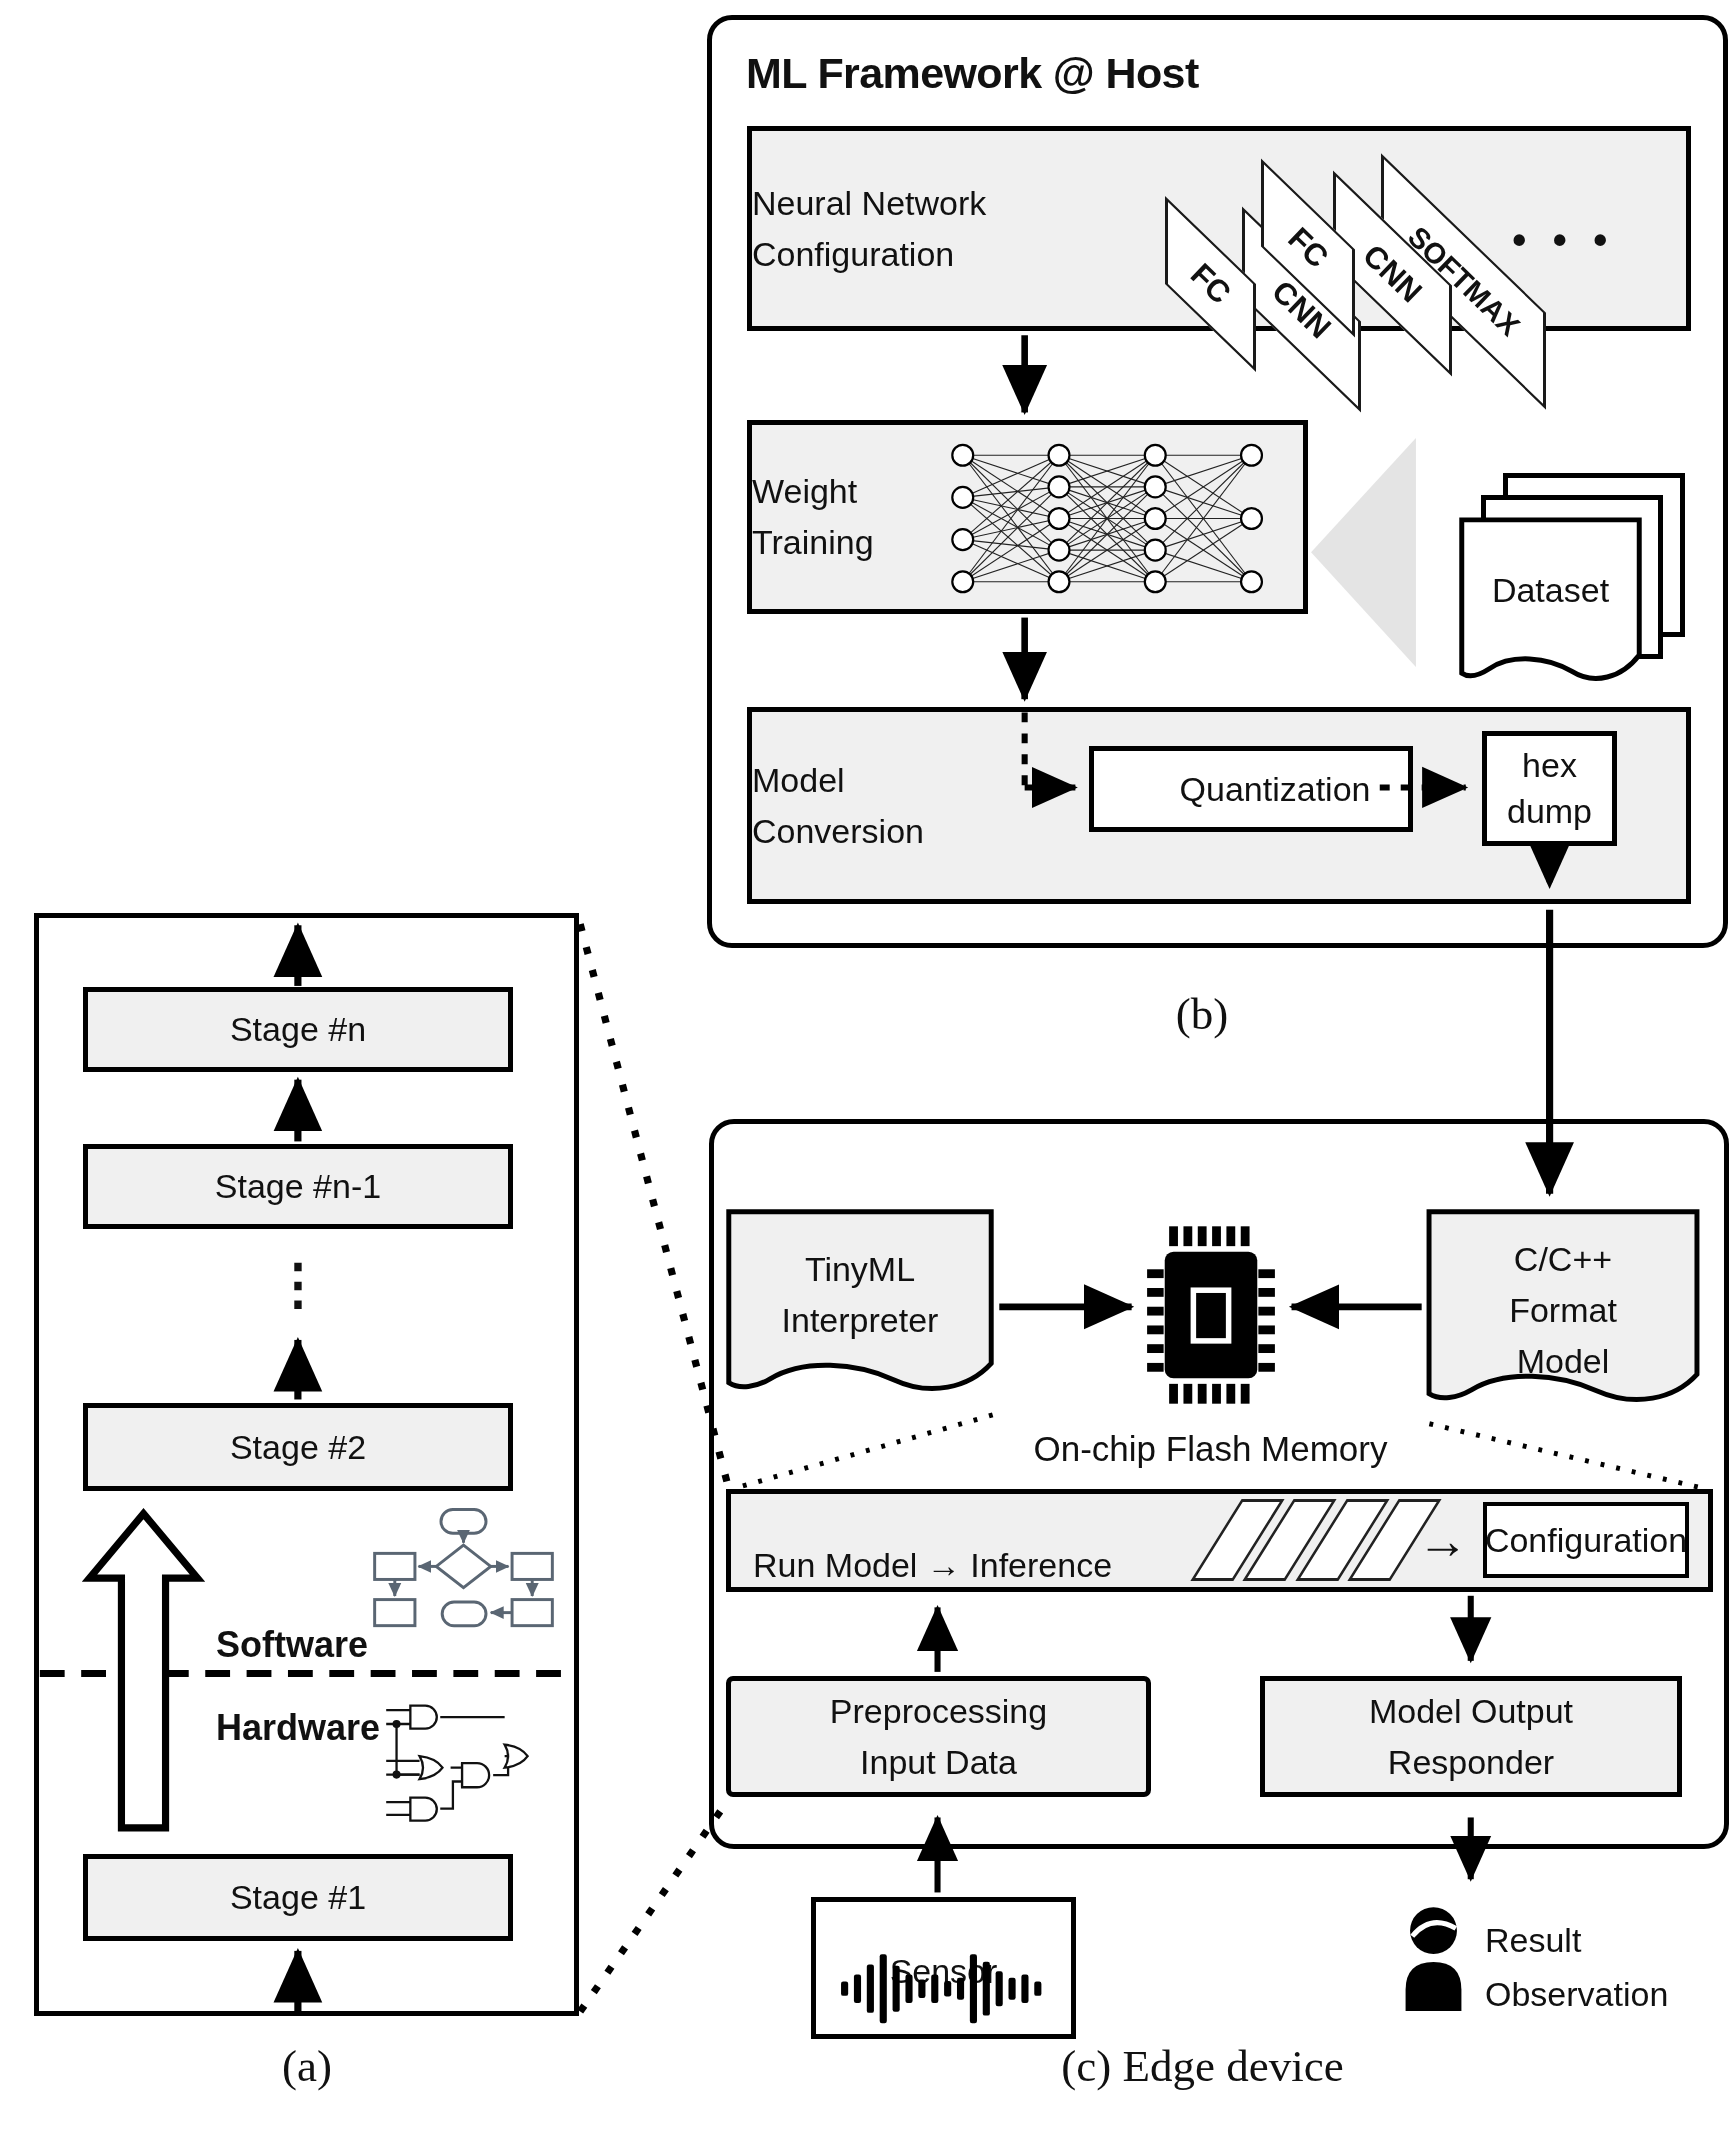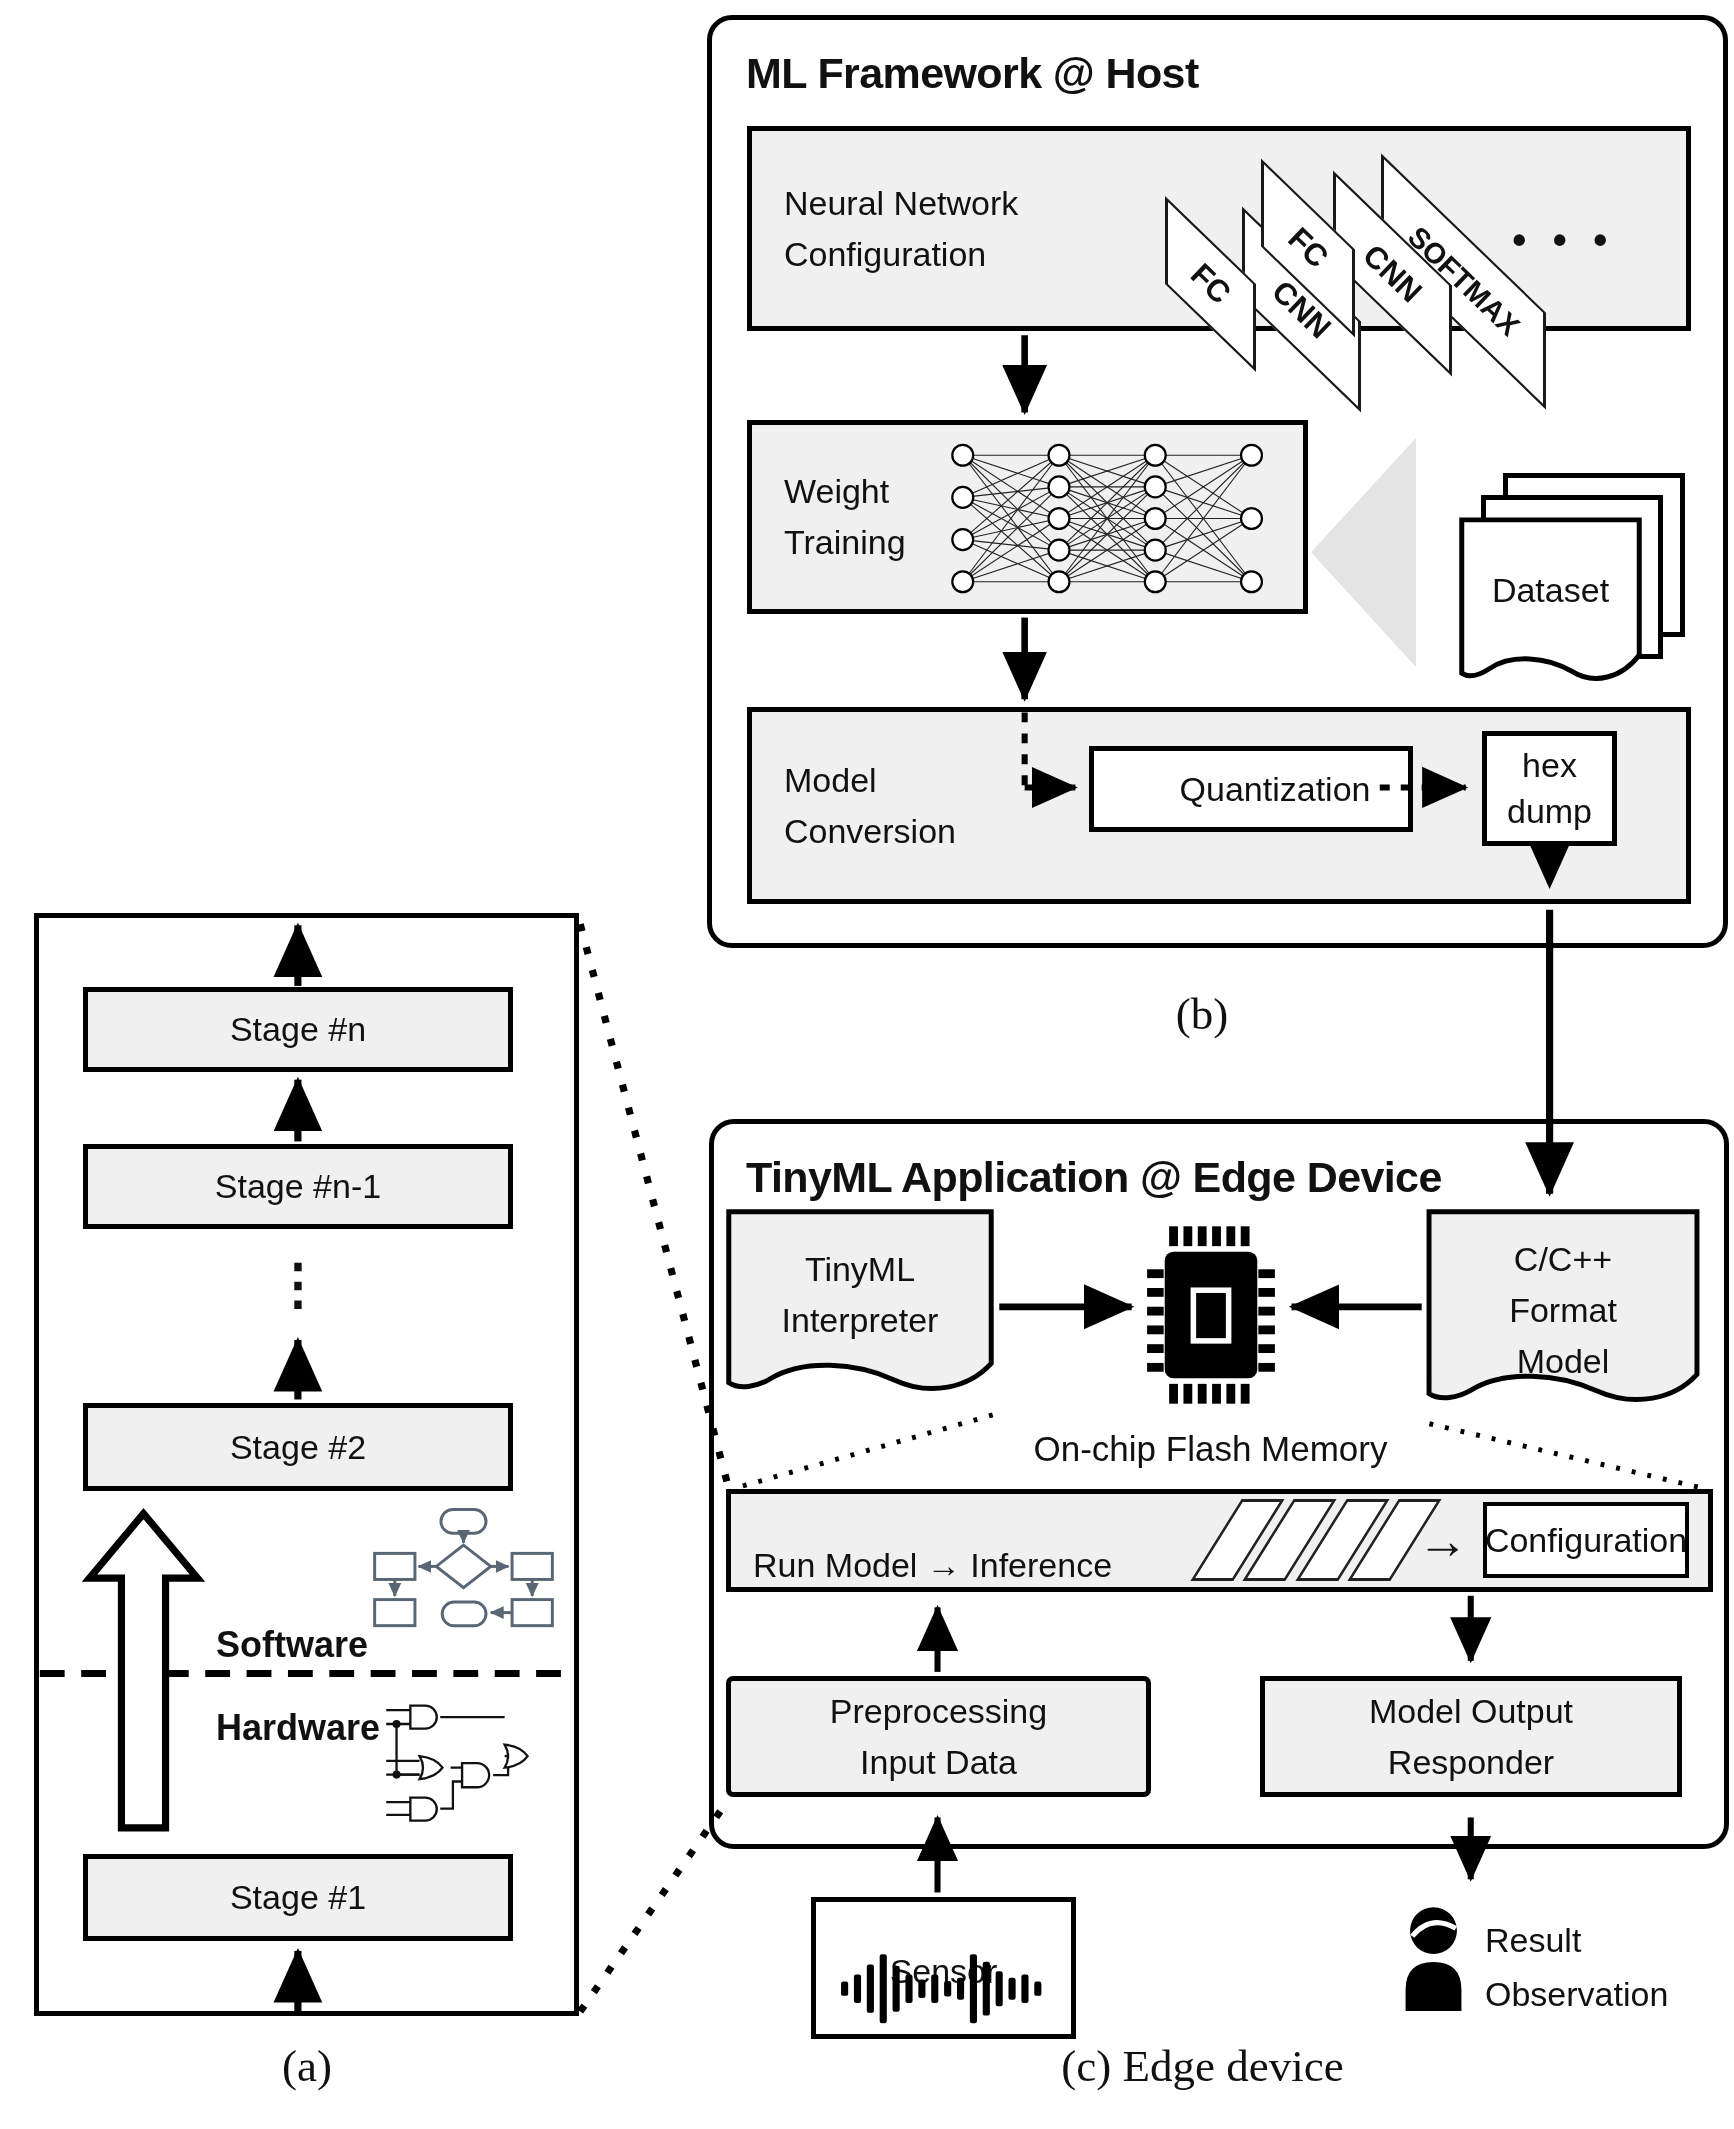--- a/index.html
+++ b/index.html
@@ -3,21 +3,21 @@
 <meta charset="utf-8">
 <style>
   html,body{margin:0;padding:0;background:#fff;}
   #page{position:relative;width:1735px;height:2129px;background:#ffffff;overflow:hidden;
         font-family:"Liberation Sans",sans-serif;color:#111;}
   .panel{position:absolute;border:5.5px solid #000;background:#fff;box-sizing:border-box;}
   .rounded{border-radius:25px;}
   .box{position:absolute;background:#f0f0f0;border:5px solid #000;box-sizing:border-box;
        display:flex;align-items:center;justify-content:center;font-size:34px;text-align:center;}
   .white{background:#ffffff;}
-  .label-left{justify-content:flex-start;text-align:left;padding-left:32px;}
+  .label-left{justify-content:flex-start;text-align:left;}
   .pre{white-space:pre-line;line-height:1.5;}
   .btitle{position:absolute;font-weight:bold;font-size:43px;letter-spacing:-0.6px;}
   .cap{position:absolute;font-family:"Liberation Serif",serif;font-size:45px;text-align:center;}
   .floating{position:absolute;display:flex;align-items:center;justify-content:center;text-align:center;}
   .hw-label{position:absolute;font-weight:bold;font-size:36px;}
   .dots-v{position:absolute;font-size:55px;font-weight:bold;text-align:center;line-height:1;}
   .card-wrap{position:absolute;}
   .card-bg{position:absolute;left:0;top:0;right:0;bottom:0;background:#fff;border:3.9px solid #1a1a1a;
            transform:skewY(44deg);box-sizing:border-box;}
   .card-label{position:absolute;left:0;top:0;right:0;bottom:0;display:flex;align-items:center;
@@ -230,21 +230,20 @@
     <span>Quantization</span>
   </div>
   <div class="box white" style="left:1482px;top:731px;width:135px;height:115px;">
     <span class="pre" style="line-height:1.35;">hex
 dump</span>
   </div>
 
   <div class="cap" style="left:1064px;top:988px;width:276px;">(b)</div>
 
   <div class="panel rounded" style="left:709px;top:1119px;width:1020px;height:730px;"></div>
-  <div class="btitle" style="left:746px;top:1153px;">TinyML Application @ Edge Device</div>
 
   <svg style="left:726px;top:1209px;" width="268" height="204" viewBox="0 0 486 370">
     <path d="M5 5 H481 V280 C 440 325, 370 340, 305 310 C 235 278, 140 272, 80 308 C 55 323, 25 328, 5 315 Z" fill="#f0f0f0" stroke="#000" stroke-width="9"></path>
   </svg>
   <div class="doc-label pre" style="left:726px;top:1240px;width:268px;height:110px;">TinyML
 Interpreter</div>
 
   <svg style="left:1146px;top:1225px;" width="130" height="180" viewBox="0 0 236 326">
     <g fill="#000">
       <rect x="42" y="2" width="16" height="36"></rect>

